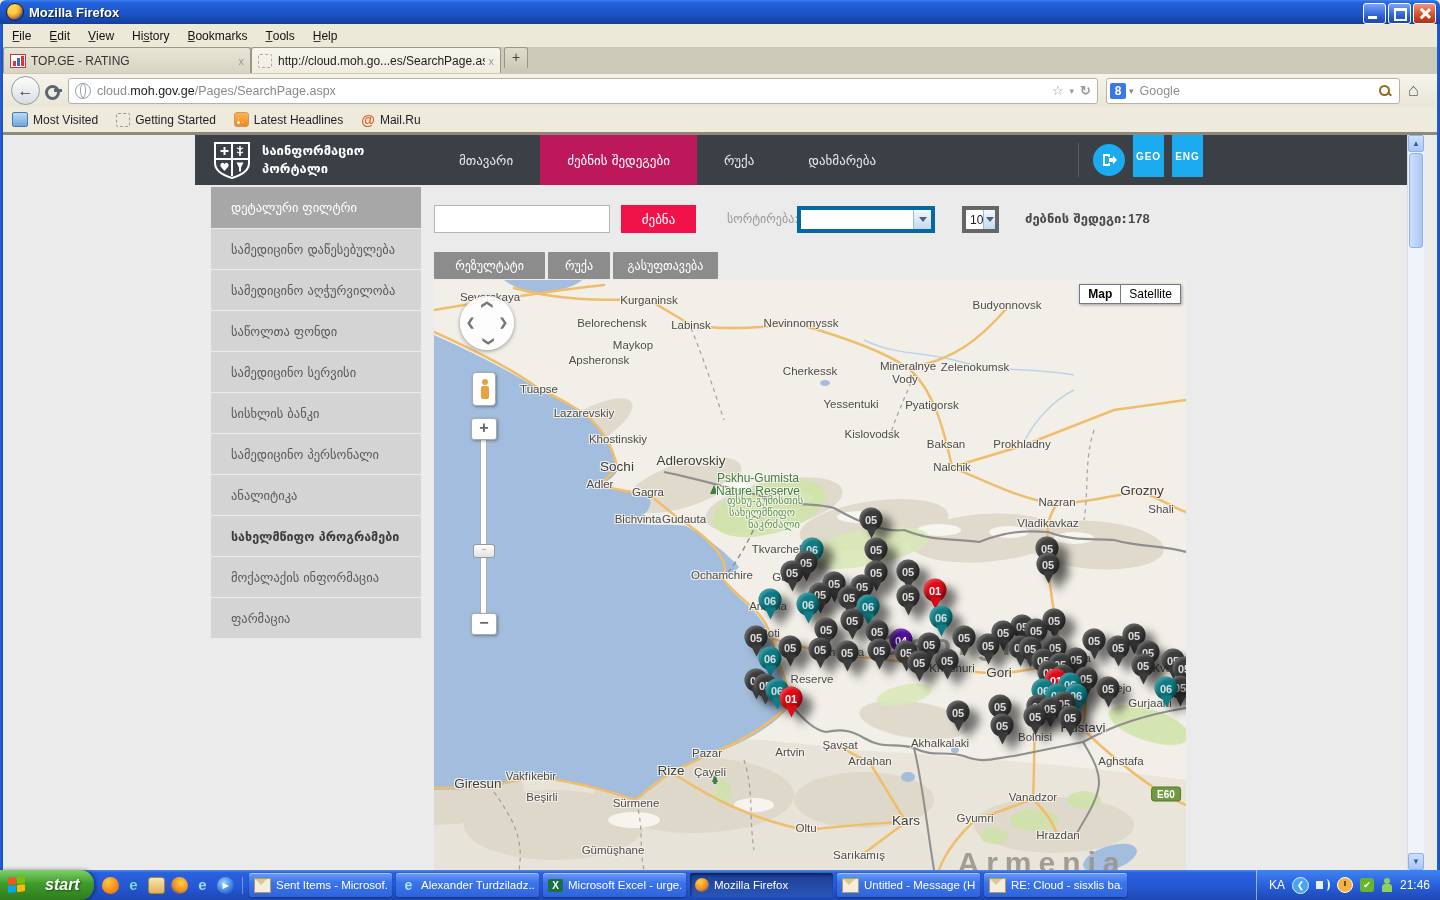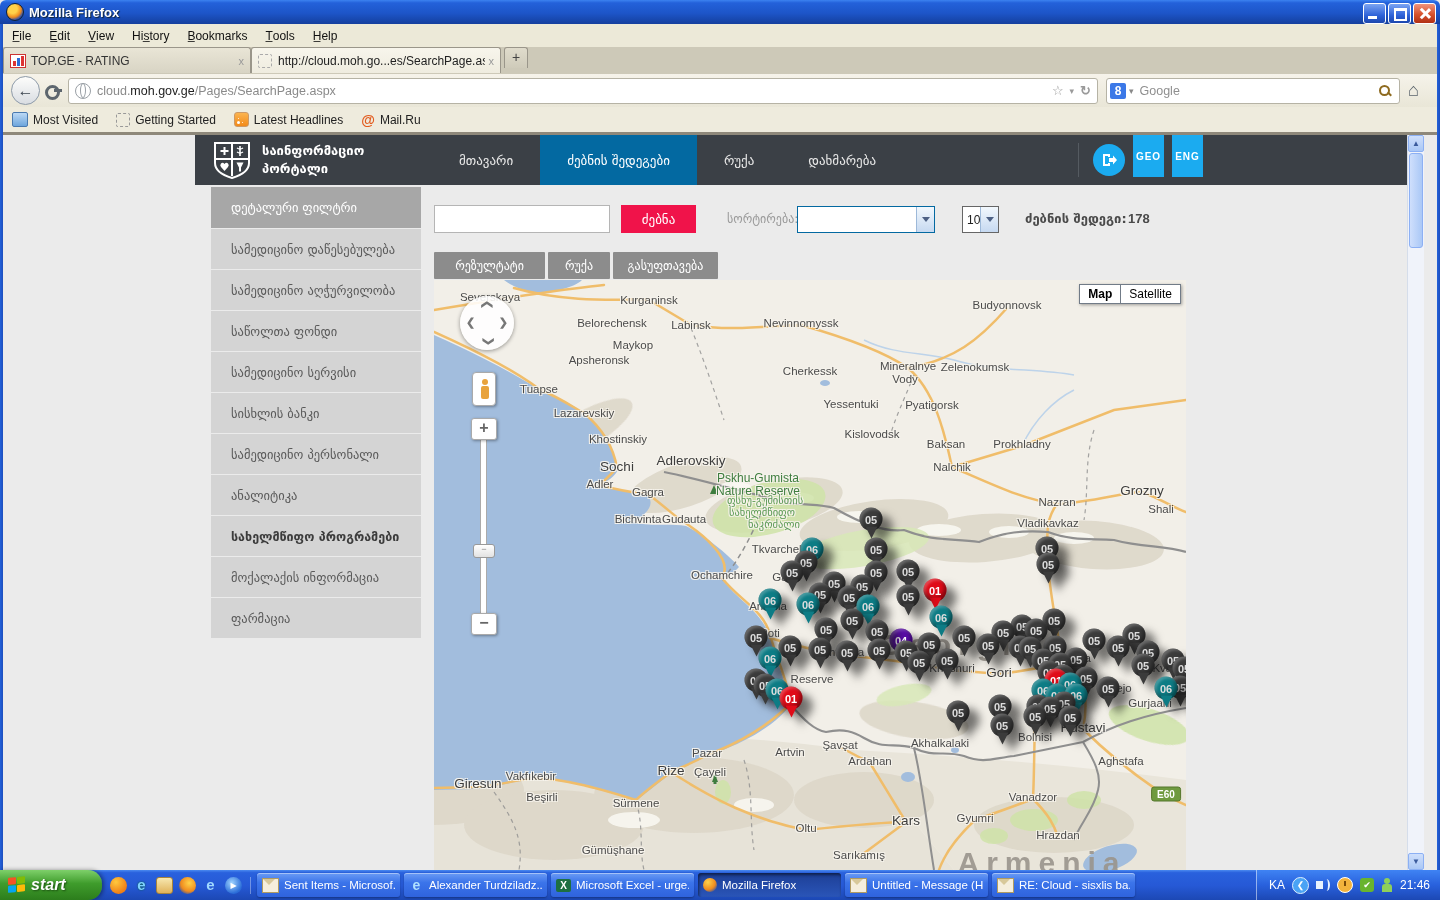--- a/index.html
+++ b/index.html
@@ -86,40 +86,40 @@
      box-shadow:0 -4px 0 -1px #fff,4px 0 0 -1px #fff;}
   .bi-at{color:#e25b1e;font-weight:bold;font-size:14px;}
 
   
   .page{position:absolute;left:3px;top:135px;width:1421px;height:735px;background:#ebebeb;overflow:hidden;}
   .siteheader{position:absolute;left:192px;top:0;width:1230px;height:50px;background:#3b4046;display:flex;align-items:center;}
   .shield{margin-left:17px;}
   .logotext{color:#fff;font-size:13px;font-weight:bold;line-height:1.35;margin-left:10px;width:130px;}
   .mainnav{display:flex;align-items:stretch;height:50px;margin-left:40px;}
   .mainnav .nitem{display:flex;align-items:center;padding:0 27px;color:#e8e8e8;font-size:13px;}
-  .mainnav .nitem.active{background:#0369a1;color:#fff;}
+  .mainnav .nitem.active{background:#be185d;color:#fff;}
   .hdr-right{position:absolute;right:222px;top:0;height:50px;display:flex;align-items:center;}
   .hdr-div{width:1px;height:34px;background:#555b61;margin-right:14px;}
   .loginbtn{width:32px;height:32px;border-radius:50%;background:#1babf0;display:flex;align-items:center;justify-content:center;}
   .langbtn{width:31px;height:42px;background:#1babf0;color:#fff;font-size:10px;font-weight:bold;letter-spacing:1px;
     display:flex;align-items:center;justify-content:center;margin-left:8px;align-self:flex-start;}
 
   
   .sidebar{position:absolute;left:208px;top:52px;width:210px;}
   .sb-item{height:40px;margin-bottom:1px;background:#d4d4d4;color:#5a5a5a;font-size:12.5px;
     display:flex;align-items:center;padding-left:20px;box-sizing:border-box;}
   .sb-item.hdr{background:#a7a7a7;color:#fff;height:41px;}
   .sb-item.bold{font-weight:bold;color:#3c3c3c;}
 
   
   .s-input{position:absolute;left:431px;top:70px;width:176px;height:28px;background:#fff;border:1px solid #b5b5b5;box-sizing:border-box;}
   .s-btn{position:absolute;left:618px;top:70px;width:75px;height:28px;background:#f0134a;color:#fff;font-size:13px;
     display:flex;align-items:center;justify-content:center;}
   .s-sortlabel{position:absolute;left:724px;top:77px;color:#9a9a9a;font-size:12px;}
-  .xpselect{position:absolute;background:#fff;border:1px solid #0369a1;height:27px;box-sizing:border-box;display:flex;align-items:center;}
+  .xpselect{position:absolute;background:#fff;border:4px solid #0369a1;height:27px;box-sizing:border-box;display:flex;align-items:center;}
   .xpselect .val{flex:1;font-size:12px;padding-left:4px;color:#222;}
   .xpselect .btn{width:17px;height:100%;background:linear-gradient(180deg,#f2f8fd,#c6d9f1);border-left:1px solid #9db9d9;
     display:flex;align-items:center;justify-content:center;}
   .xpselect .btn::after{content:"";border:4px solid transparent;border-top:5px solid #4d6185;margin-top:4px;}
   .sel-sort{left:794px;top:71px;width:138px;}
   .sel-size{left:959px;top:71px;width:37px;border-color:#666;}
   .s-reslabel{position:absolute;left:1022px;top:76px;color:#4a4a4a;font-size:13px;font-weight:bold;}
   .s-rescount{position:absolute;left:1125px;top:76px;color:#4a4a4a;font-size:13px;font-weight:bold;font-family:"Liberation Sans",sans-serif;}
   .act-btn{position:absolute;top:117px;height:27px;background:#8c8c8c;color:#fff;font-size:12px;
     display:flex;align-items:center;justify-content:center;border-radius:1px;}
@@ -168,21 +168,21 @@
   .vscroll{position:absolute;right:3px;top:135px;width:16px;height:735px;background:#f0f3fa;border-left:1px solid #d5ddea;}
   .sbtn{position:absolute;left:0;width:16px;height:17px;background:linear-gradient(180deg,#cfdffc,#a9c7f5);
     border:1px solid #8cb0f4;border-radius:2px;box-sizing:border-box;color:#3a5a9c;font-size:8px;text-align:center;line-height:15px;}
   .sb-up{top:0;} .sb-dn{bottom:0;}
   .sthumb{position:absolute;left:1px;top:18px;width:14px;height:95px;border-radius:3px;
     background:linear-gradient(90deg,#cfdffc,#aac8f6);border:1px solid #8cb0f4;box-sizing:border-box;}
 
   
   .taskbar{position:absolute;left:0;top:870px;width:1440px;height:30px;
     background:linear-gradient(180deg,#4a8af0 0%,#2961dd 9%,#2659d6 52%,#1c48b4 100%);display:flex;align-items:center;}
-  .startbtn{height:30px;width:102px;border-radius:0 14px 14px 0;display:flex;align-items:center;gap:5px;
+  .startbtn{height:30px;width:94px;border-radius:0 14px 14px 0;display:flex;align-items:center;gap:19px;
     background:linear-gradient(180deg,#7ed06a 0%,#3f9c2c 45%,#2c7d1c 100%);box-shadow:2px 0 4px rgba(0,0,0,.4);padding-left:8px;box-sizing:border-box;}
   .startbtn .flag{width:18px;height:16px;display:grid;grid-template-columns:8px 8px;grid-template-rows:7px 7px;gap:1px;transform:skewY(-6deg);}
   .startbtn .flag i{border-radius:1px;}
   .startbtn .flag i:nth-child(1){background:#f35325;} .startbtn .flag i:nth-child(2){background:#81bc06;}
   .startbtn .flag i:nth-child(3){background:#05a6f0;} .startbtn .flag i:nth-child(4){background:#ffba08;}
   .startbtn .stext{color:#fff;font-size:16px;font-weight:bold;font-style:italic;text-shadow:1px 1px 2px #1c4f12;}
   .quick{display:flex;align-items:center;gap:6px;padding:0 8px;border-right:1px solid rgba(255,255,255,.35);margin-right:6px;}
   .ql{width:17px;height:17px;border-radius:3px;}
   .ql-ff1{background:radial-gradient(circle at 35% 30%,#ffc93e,#ef7f16 70%);border-radius:50%;}
   .ql-ie{background:transparent;color:#cfe6ff;font-weight:bold;font-size:15px;line-height:16px;text-align:center;

